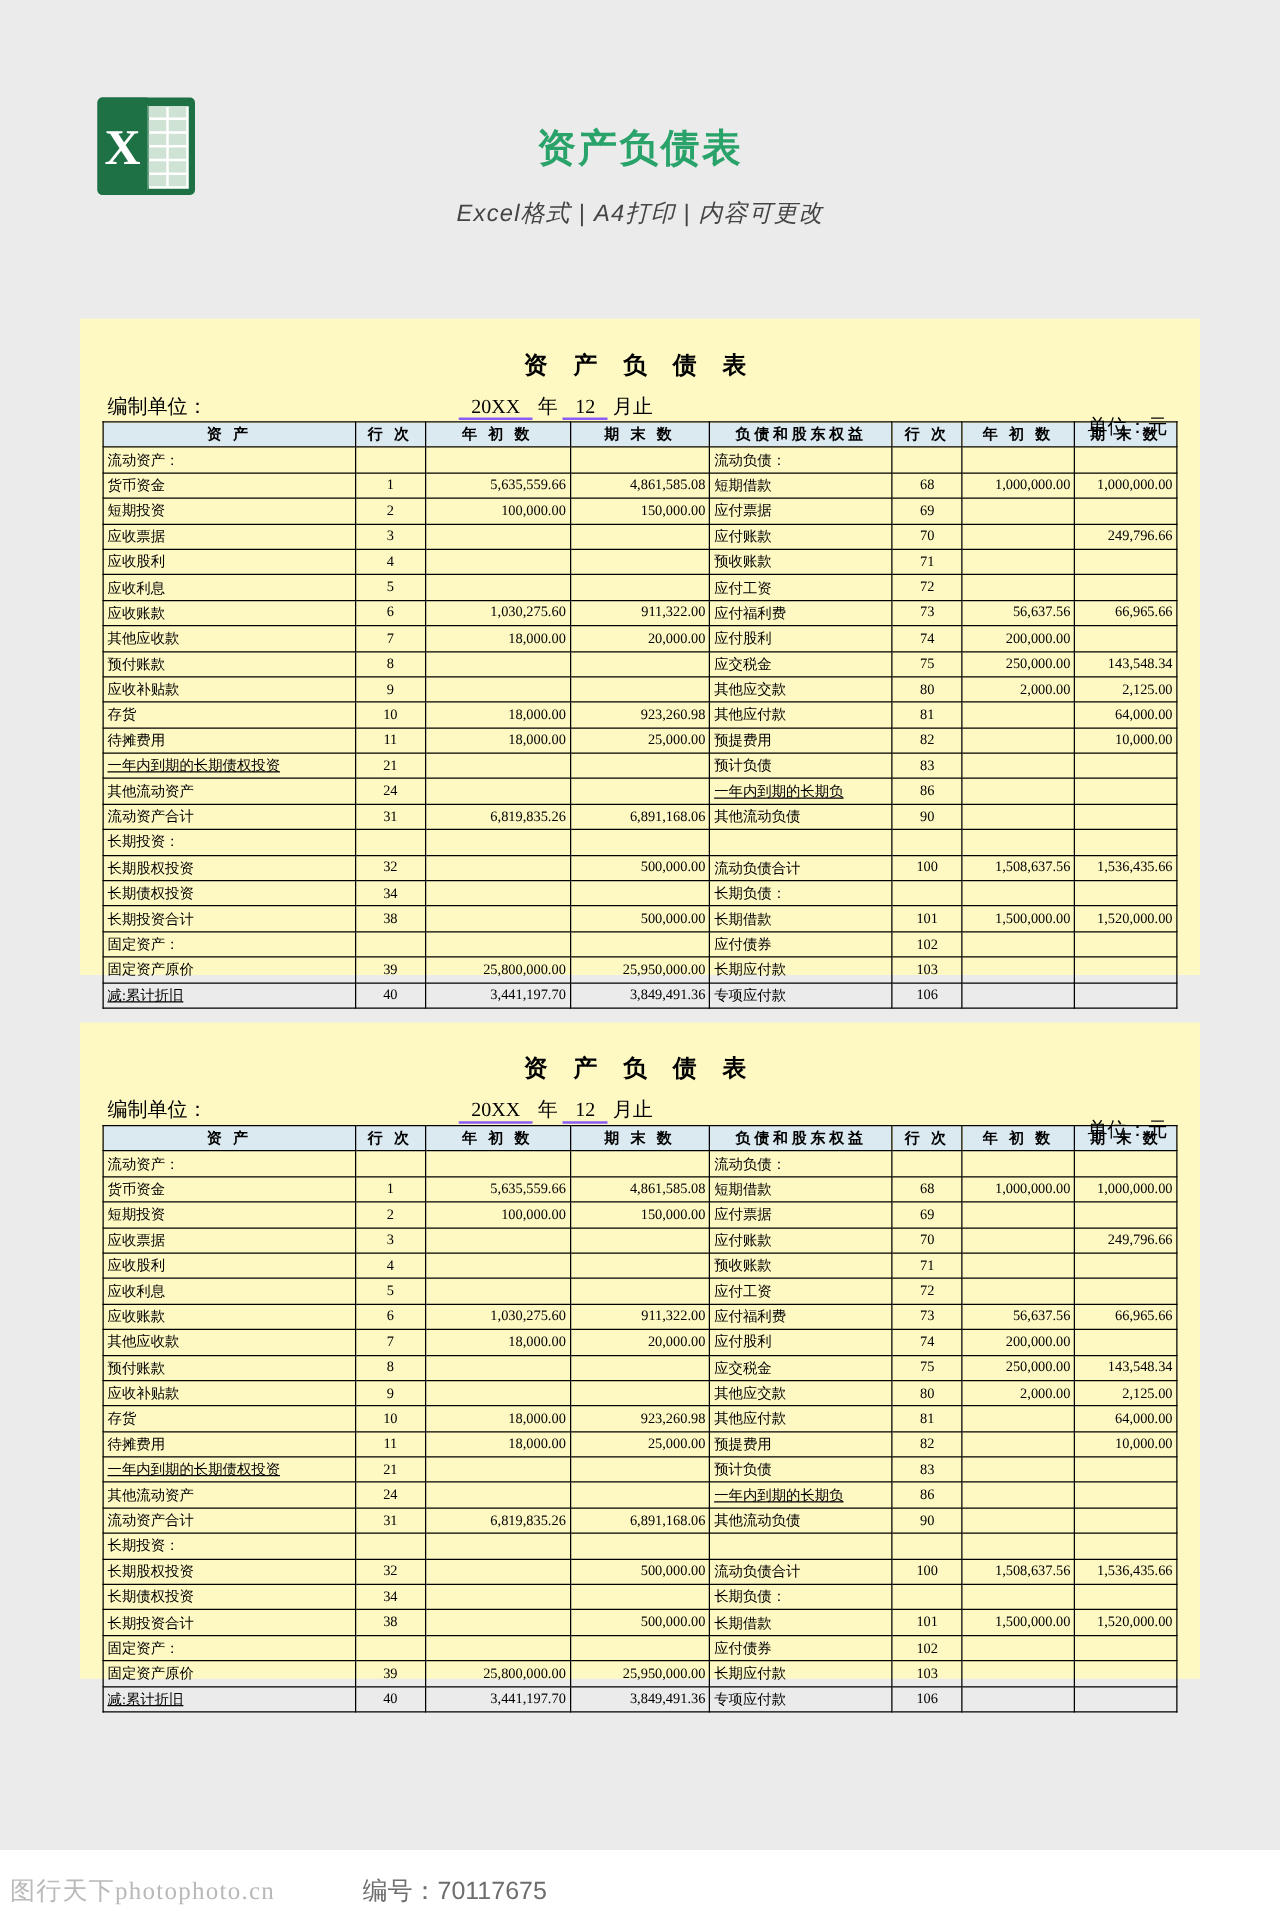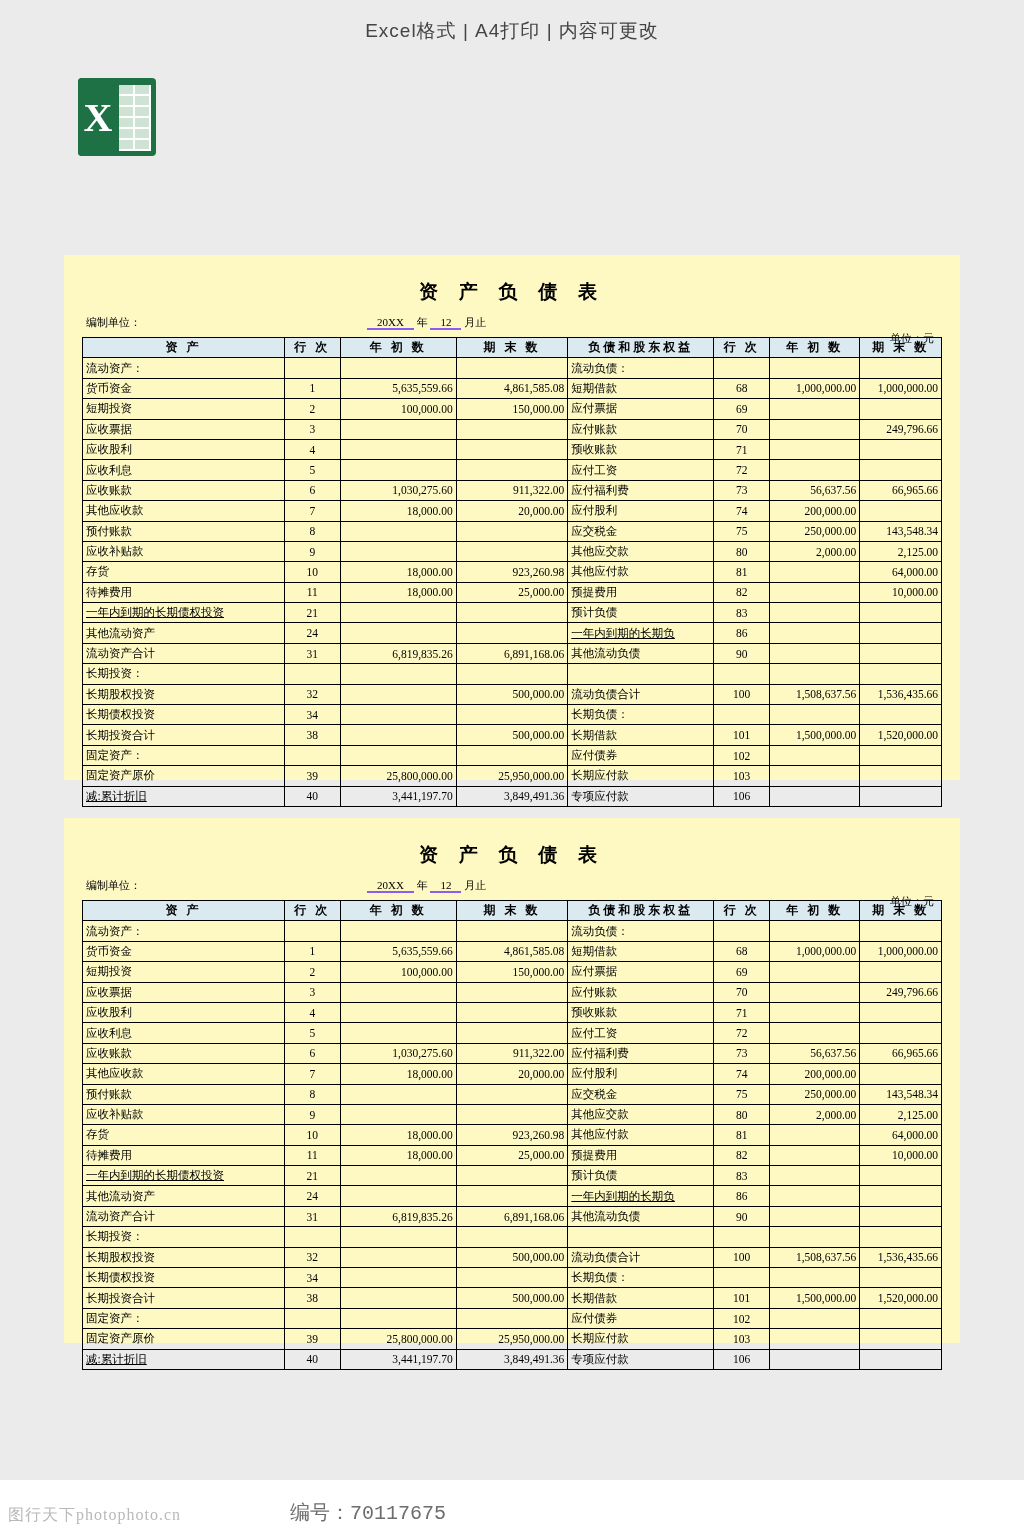--- a/index.html
+++ b/index.html
@@ -46,20 +46,21 @@
     padding-top:98px;
     letter-spacing:2px;
     font-family:"Liberation Sans", sans-serif;
   }
   .subtitle{
     text-align:center;
     color:#444;
     font-size:19px;
     padding-top:18px;
     letter-spacing:1px;
+    font-style:italic;
   }
   .sheet{
     position:absolute;
     left:64px;
     width:896px;
     background:#fef9c3;
     box-sizing:border-box;
     padding:20px 18px 14px 18px;
   }
   #sheet1{top:255px;height:525px;}
@@ -70,21 +71,21 @@
     font-family:"Liberation Serif", serif;
     font-weight:bold;
     font-size:19px;
     letter-spacing:8px;
     margin-top:4px;
     margin-bottom:10px;
   }
   .meta{
     position:relative;
     height:20px;
-    font-size:11px;
+    font-size:16px;
     font-family:"Liberation Serif", serif;
     margin-bottom:2px;
   }
   .meta .left{position:absolute;left:4px;top:0;}
   .meta .center{position:absolute;left:285px;top:0;}
   .meta .center .ul{border-bottom:2px solid #8b5cf6;padding:0 10px;text-align:right;}
   .meta .right{position:absolute;right:8px;top:16px;}
 
   table.bs{
     border-collapse:collapse;
@@ -113,29 +114,29 @@
   .ind1{padding-left:16px;}
   .ind2{padding-left:26px;text-decoration:underline;}
   .footer{
     position:absolute;
     left:0;bottom:0;
     width:1024px;height:56px;
     background:#fff;
   }
   .wm{
     position:absolute;left:8px;bottom:10px;
-    font-size:16px;color:#b9b9b9;
+    font-size:20px;color:#b9b9b9;
     font-family:"Liberation Serif", serif;
     letter-spacing:1px;
     text-align:right;
   }
   .idno{
     position:absolute;left:290px;bottom:10px;
     font-size:20px;color:#6d6d6d;
-    font-family:Liberation Mono, monospace;
+    font-family:Liberation Sans, sans-serif;
   }
 </style>
 </head>
 <body>
 
 <div class="header">
   <div class="logo">
     <div class="lbox"></div>
     <div class="lx">X</div>
     <div class="lgrid">
@@ -146,20 +147,21 @@
       <i style="left:0;top:22px;width:14px;height:9px;"></i>
       <i style="left:16px;top:22px;width:14px;height:9px;"></i>
       <i style="left:0;top:33px;width:14px;height:9px;"></i>
       <i style="left:16px;top:33px;width:14px;height:9px;"></i>
       <i style="left:0;top:44px;width:14px;height:9px;"></i>
       <i style="left:16px;top:44px;width:14px;height:9px;"></i>
       <i style="left:0;top:55px;width:14px;height:9px;"></i>
       <i style="left:16px;top:55px;width:14px;height:9px;"></i>
     </div>
   </div>
+  <div class="title">资产负债表</div>
   <div class="subtitle">Excel格式 | A4打印 | 内容可更改</div>
 </div>
 
 <div class="sheet" id="sheet1">
   <div class="doc-title">资 产 负 债 表</div>
   <div class="meta">
     <span class="left">编制单位：</span>
     <span class="center">
       <span class="ul">20XX</span>
       <span>年</span>

